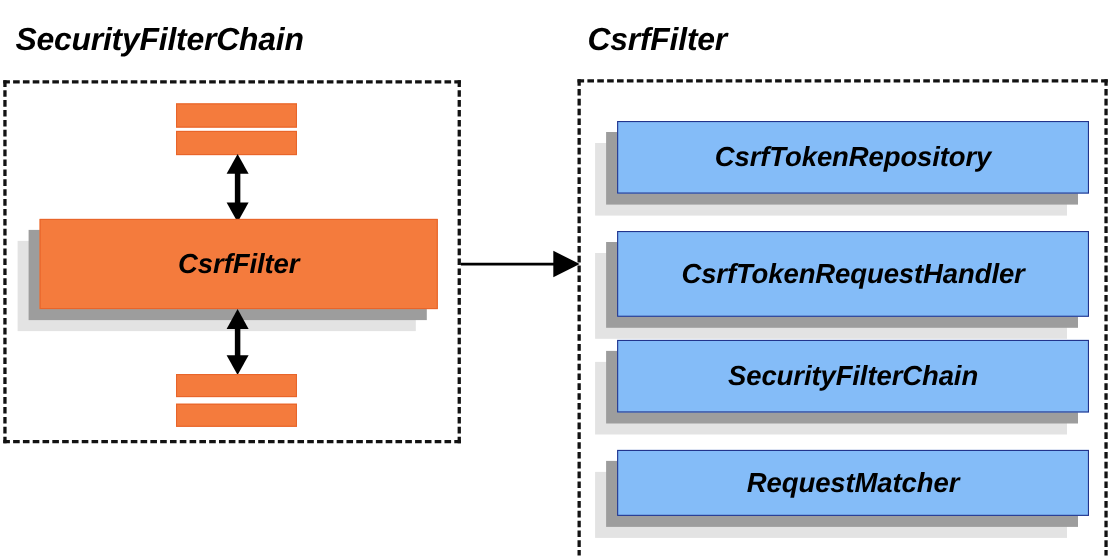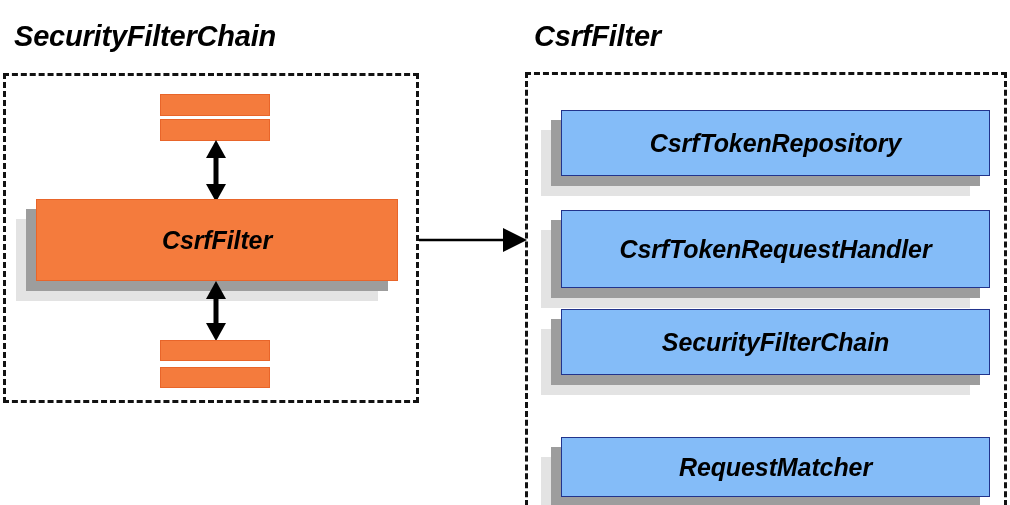--- a/index.html
+++ b/index.html
@@ -180,21 +180,21 @@
   </div>
 
   <div class="stack" style="left:561px; top:293px; width:429px; height:66px;">
     <div class="shadow-far"></div>
     <div class="shadow-near"></div>
     <div class="face face-blue">
       <span class="label">SecurityFilterChain</span>
     </div>
   </div>
 
-  <div class="stack" style="left:561px; top:393px; width:429px; height:60px;margin-top:28px;">
+  <div class="stack" style="left:561px; top:393px; width:429px; height:60px;">
     <div class="shadow-far"></div>
     <div class="shadow-near"></div>
     <div class="face face-blue">
       <span class="label">RequestMatcher</span>
     </div>
   </div>
 
 </div>
 
 </body></html>

